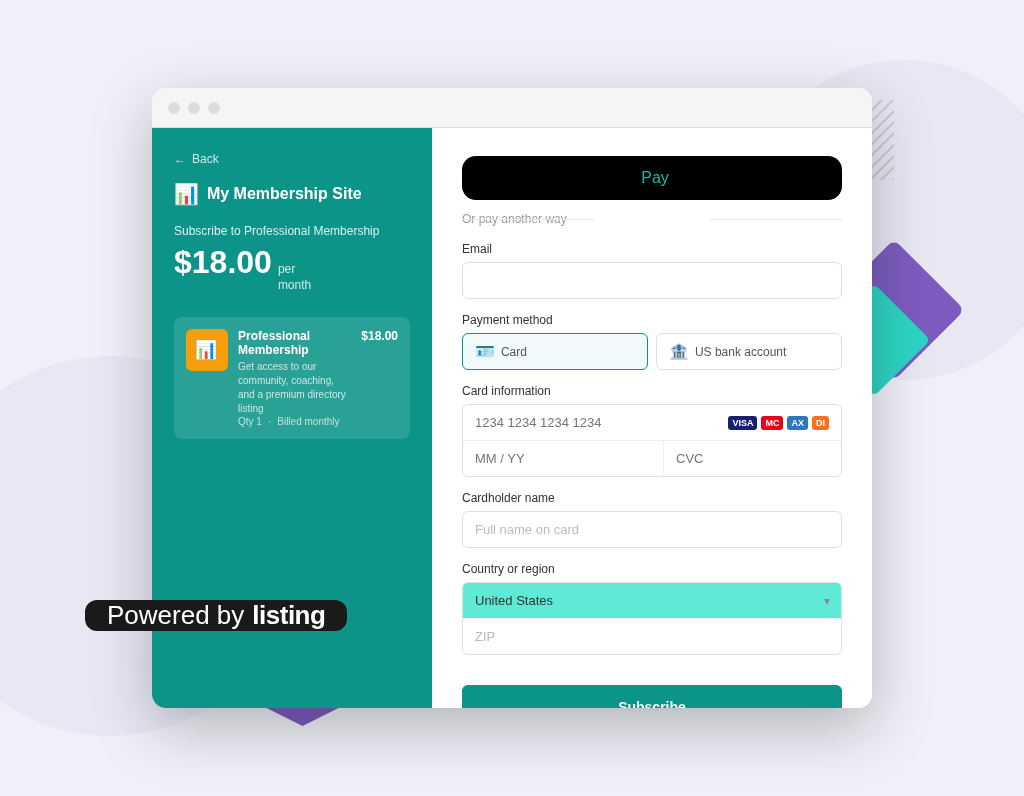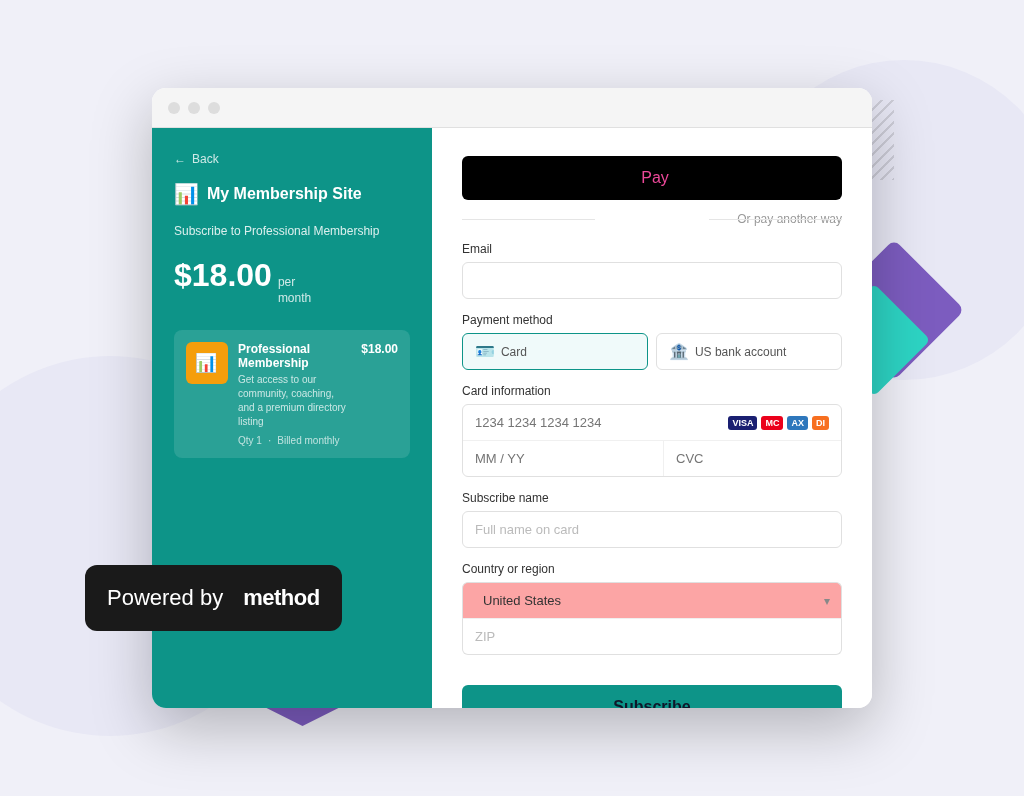--- a/index.html
+++ b/index.html
@@ -107,28 +107,28 @@
       right: -30px;
     }
 
     
     .stripe-badge {
       position: absolute;
       bottom: 165px;
       left: 85px;
       background: #1a1a1a;
       color: white;
-      padding: 20px 22px;
+      padding: 0 22px;
       border-radius: 12px;
-      font-size: 22px;
+      font-size: 26px;
       font-weight: 500;
       z-index: 10;
       display: flex;
       align-items: center;
-      gap: 20px;
+      gap: 8px;
     }
     .stripe-badge .stripe-word {
       font-weight: 800;
       letter-spacing: -0.5px;
     }
 
     
     .browser-window {
       position: relative;
       z-index: 5;
@@ -189,21 +189,21 @@
     }
     .site-title {
       font-size: 16px;
       font-weight: 700;
       color: white;
     }
 
     .subscribe-label {
       font-size: 12px;
       color: rgba(255,255,255,0.85);
-      margin-bottom: 19px;
+      margin-bottom: 6px;
     }
 
     .price-row {
       display: flex;
       align-items: baseline;
       gap: 6px;
       margin-bottom: 24px;
     }
     .price-amount {
       font-size: 32px;
@@ -238,21 +238,20 @@
     .product-name {
       font-size: 12px;
       font-weight: 600;
       color: white;
       margin-bottom: 3px;
     }
     .product-desc {
       font-size: 10px;
       color: rgba(255,255,255,0.75);
       line-height: 1.4;
-      margin-bottom: 6px;
     }
     .product-meta {
       display: flex;
       align-items: center;
       gap: 6px;
       font-size: 10px;
       color: rgba(255,255,255,0.7);
     }
     .product-price {
       font-size: 12px;
@@ -264,37 +263,37 @@
     .right-panel {
       flex: 1;
       padding: 28px 30px;
       overflow-y: auto;
       background: white;
     }
 
     .apple-pay-btn {
       width: 100%;
       background: #000;
-      color: #ec4899;
+      color: #14b8a6;
       border: none;
-      border-radius: 6px;
+      border-radius: 14px;
       height: 44px;
       font-size: 16px;
       font-weight: 500;
       cursor: pointer;
       display: flex;
       align-items: center;
       justify-content: center;
       gap: 6px;
       margin-bottom: 12px;
     }
     .apple-icon { font-size: 18px; }
 
     .divider-text {
-      text-align: right;
+      text-align: left;
       font-size: 12px;
       color: #999;
       margin-bottom: 16px;
       position: relative;
     }
     .divider-text::before,
     .divider-text::after {
       content: '';
       position: absolute;
       top: 50%;
@@ -419,26 +418,26 @@
     }
 
     
     .country-select-wrapper {
       position: relative;
     }
     .country-select {
       width: 100%;
       border: 1px solid #e0e0e0;
       border-radius: 6px 6px 0 0;
-      padding: 10px 20px;
+      padding: 10px 12px;
       font-size: 13px;
       color: #333;
       outline: none;
       appearance: none;
-      background: #fca5a5;
+      background: #5eead4;
       cursor: pointer;
       border-bottom: 1px solid #f0f0f0;
     }
     .chevron-icon {
       position: absolute;
       right: 12px;
       top: 50%;
       transform: translateY(-50%);
       font-size: 12px;
       color: #888;
@@ -452,25 +451,25 @@
       padding: 10px 12px;
       font-size: 13px;
       color: #333;
       outline: none;
     }
     .zip-input::placeholder { color: #bbb; }
 
     .subscribe-btn {
       width: 100%;
       background: #0d9488;
-      color: #0f172a;
+      color: #ffffff;
       border: none;
       border-radius: 6px;
       height: 44px;
-      font-size: 16px;
+      font-size: 14px;
       font-weight: 600;
       cursor: pointer;
       margin-top: 16px;
     }
   </style>
 </head>
 <body>
 
 <div class="bg-circle-left"></div>
 <div class="bg-circle-right"></div>
@@ -480,21 +479,21 @@
 <div class="deco-diamond-purple"></div>
 <div class="deco-diamond-teal"></div>
 
 <div class="hex-wrapper">
   <div class="hex-teal"></div>
   <div class="hex-purple"></div>
 </div>
 
 <div class="stripe-badge">
   <span>Powered by</span>
-  <span class="stripe-word">method</span>
+  <span class="stripe-word">listing</span>
 </div>
 
 <div class="browser-window">
 
   <div class="browser-titlebar">
     <div class="browser-dot"></div>
     <div class="browser-dot"></div>
     <div class="browser-dot"></div>
   </div>
 
@@ -586,21 +585,21 @@
             <div class="card-cvc-row">
               <input class="card-cvc-input" type="text" placeholder="CVC" style="">
 
             </div>
           </div>
         </div>
       </div>
 
       
       <div class="form-group">
-        <label class="form-label">Subscribe name</label>
+        <label class="form-label">Cardholder name</label>
         <input class="form-input" type="text" placeholder="Full name on card" style="">
       </div>
 
       
       <div class="form-group">
         <label class="form-label">Country or region</label>
         <div class="country-select-wrapper">
           <select class="country-select">
             <option>United States</option>
             <option>Canada</option>

